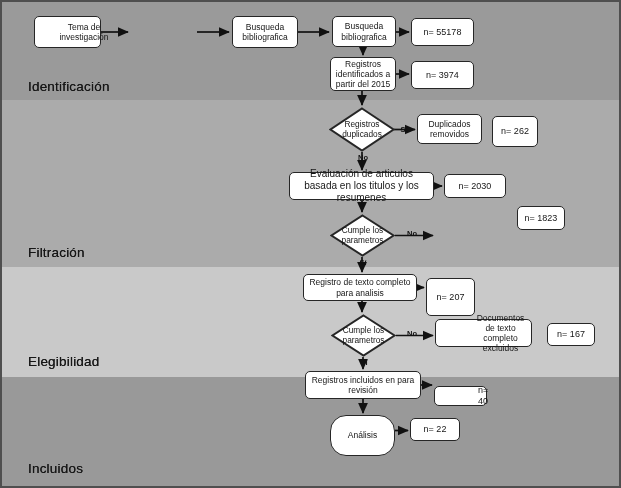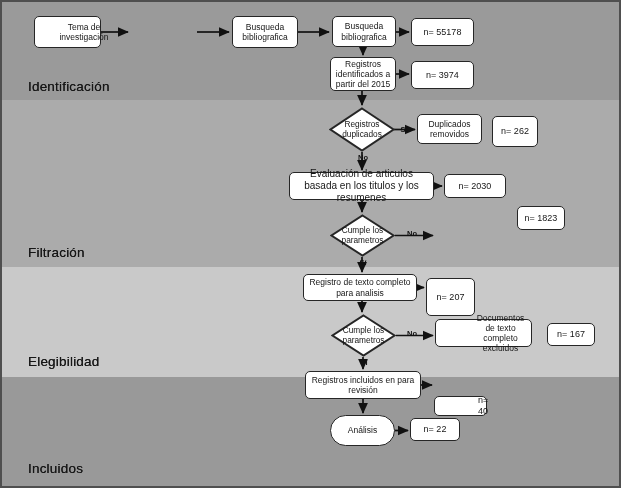--- a/index.html
+++ b/index.html
@@ -123,18 +123,18 @@
   <div class="diamond" style="left:329px;top:312px;width:65px;height:43px;">
     <svg viewBox="0 0 66 45" preserveAspectRatio="none">
         <polygon points="33,1.5 64.5,22.5 33,43.5 1.5,22.5" fill="#ffffff" stroke="#262626" stroke-width="2"></polygon>
       </svg>
     <span class="dlabel">Cumple los parametros</span>
   </div>
   <div class="box" style="left:433px;top:317px;width:97px;height:28px;padding-left:37px;">Documentos de texto completo excluidos</div>
   <div class="box count" style="left:545px;top:321px;width:48px;height:23px;">n= 167</div>
 
   <div class="box" style="left:303px;top:369px;width:116px;height:28px;">Registros incluidos en para revisión</div>
-  <div class="box count" style="left:432px;top:394px;width:48px;height:20px;padding-left:48px;">n= 40</div>
+  <div class="box count" style="left:432px;top:384px;width:48px;height:20px;padding-left:48px;">n= 40</div>
 
-  <div class="box stadium" style="left:328px;top:413px;width:65px;height:31px;">Análisis</div>
+  <div class="box stadium" style="left:328px;top:413px;width:65px;height:41px;">Análisis</div>
   <div class="box count" style="left:408px;top:416px;width:50px;height:23px;">n= 22</div>
 
 </div>
 
 </body></html>

